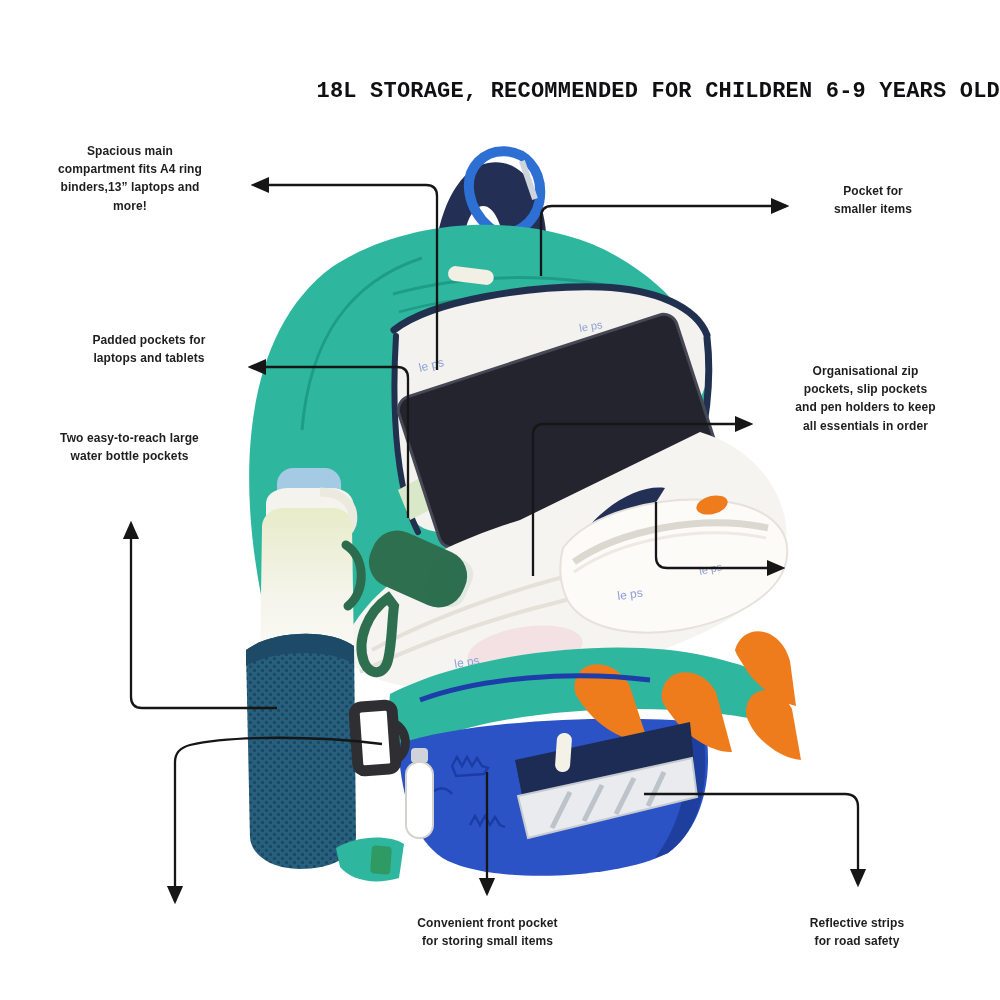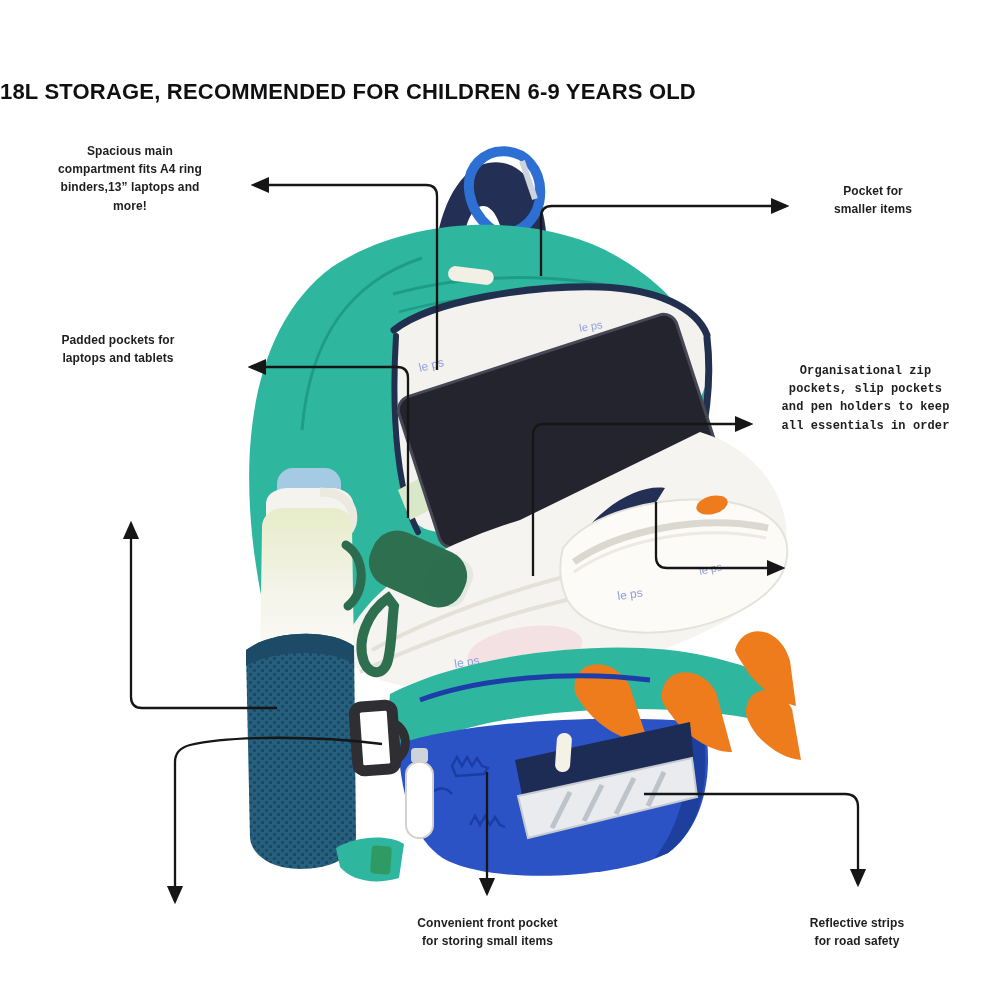--- a/index.html
+++ b/index.html
@@ -13,32 +13,33 @@
     font-family:"DejaVu Sans",sans-serif;
     font-size:37px;font-weight:800;letter-spacing:3px;color:#1b1b1d;
     white-space:nowrap;
   }
   
   .page-title::after{
     content:"";position:absolute;inset:0;pointer-events:none;
     background:repeating-linear-gradient(0deg,transparent 0 2.6px,#ffffff 2.6px 4.6px);
   }
   .page-subtitle{
-    position:absolute;left:0;top:79px;width:100%;text-align:left;
+    position:absolute;left:0;top:79px;width:100%;text-align:right;
     font-size:22px;font-weight:700;letter-spacing:.2px;color:#101012;
     white-space:nowrap;
+    font-family:Liberation Mono, monospace;
   }
   .callout{
     position:absolute;text-align:center;font-size:12px;line-height:1.52;
     font-weight:600;color:#1e1e1e;white-space:pre-line;letter-spacing:.1px;
   }
   .c-spacious   {left:10px;  top:142px; width:240px;}
   .c-smallpocket{left:798px; top:182px; width:150px;}
-  .c-padded     {left:13px;  top:331px; width:210px;}
-  .c-organise   {left:758px; top:362px; width:215px;font-family:Liberation Mono, monospace;}
+  .c-padded     {left:44px;  top:331px; width:210px;}
+  .c-organise   {left:758px; top:362px; width:215px;}
   .c-water      {left:22px;  top:429px; width:215px;}
   .c-pencil     {left:772px; top:541px; width:212px;}
   .c-hooks      {left:83px;  top:914px; width:205px;}
   .c-front      {left:380px; top:914px; width:215px;}
   .c-reflective {left:752px; top:914px; width:210px;}
 </style>
 </head>
 <body>
 
 <div class="canvas">
@@ -184,17 +185,19 @@
 binders,13” laptops and
 more!</div>
   <div class="callout c-smallpocket">Pocket for
 smaller items</div>
   <div class="callout c-padded">Padded pockets for
 laptops and tablets</div>
   <div class="callout c-organise">Organisational zip
 pockets, slip pockets
 and pen holders to keep
 all essentials in order</div>
+  <div class="callout c-water">Two easy-to-reach large
+water bottle pockets</div>
   <div class="callout c-front">Convenient front pocket
 for storing small items</div>
   <div class="callout c-reflective">Reflective strips
 for road safety</div>
 </div>
 
 </body></html>

